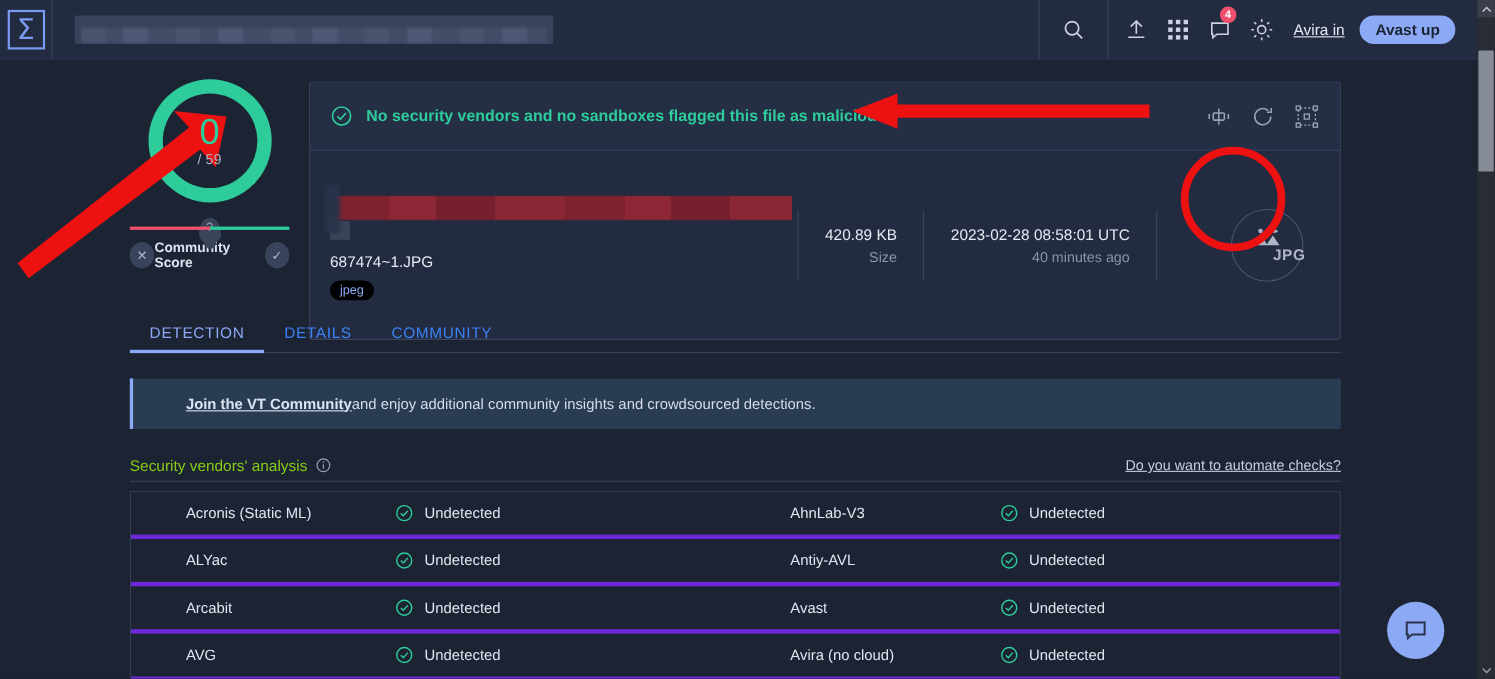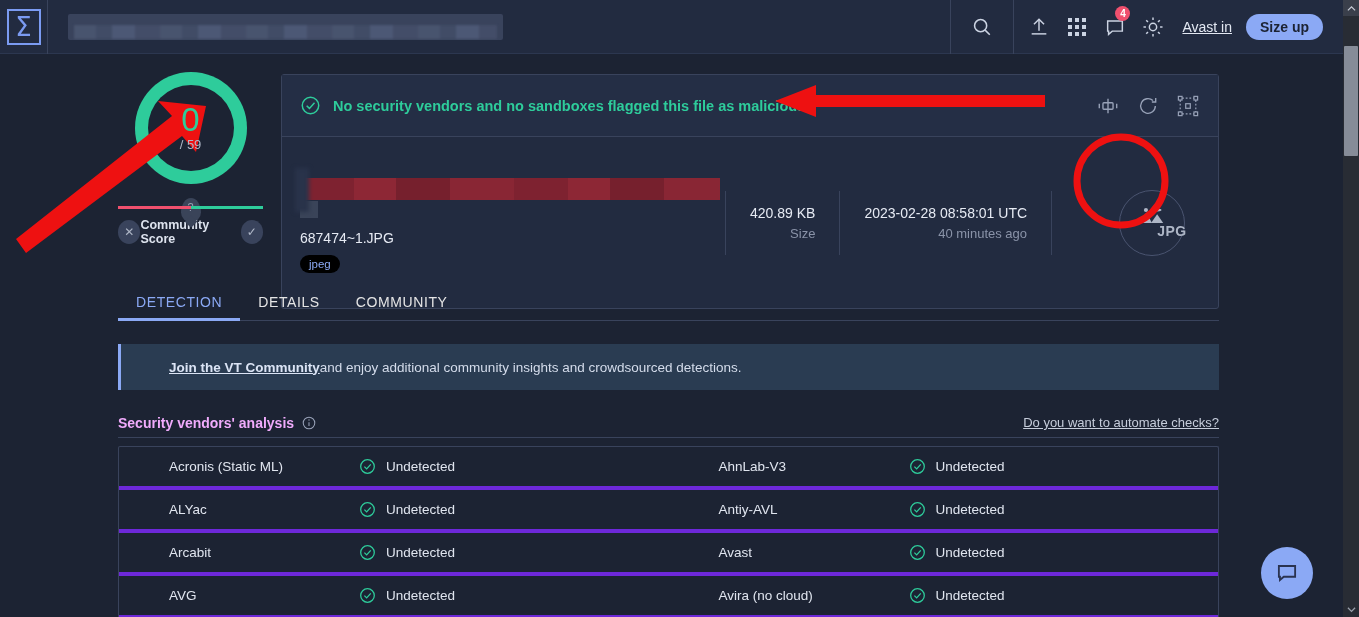--- a/index.html
+++ b/index.html
@@ -136,41 +136,41 @@
     display: flex; flex-direction: column; align-items: center; justify-content: center;
   }
   .ftype-label { color: #aeb6c6; font-size: 14px; font-weight: bold; letter-spacing: .5px; margin-top: -2px; margin-left: 40px; }
 
   
   .tabs {
     position: absolute; left: 118px; top: 281px; width: 1101px; height: 40px;
     display: flex; align-items: flex-end; border-bottom: 1px solid #39435c;
   }
   .tab {
-    padding: 0 18px 10px; font-size: 14px; color: #e5e5e5; letter-spacing: .6px; position: relative;
+    padding: 0 18px 10px; font-size: 14px; color: #3b82f6; letter-spacing: .6px; position: relative;
   }
   .tab.active { color: #8ba9f5; }
   .tab.active::after {
     content:""; position: absolute; left: 0; right: 0; bottom: -1px; height: 3px; background: #8ba9f5;
   }
 
   
   .cbanner {
     position: absolute; left: 118px; top: 344px; width: 1101px; height: 46px;
     background: #2a3c52; border-left: 3px solid #8ba9f5; display: flex; align-items: center;
     padding-left: 16px; color: #d4dceb; font-size: 13.5px;
   }
   .cbanner a { color: #dbe4f5; text-decoration: underline; font-weight: bold; margin-left: 32px; }
 
   
   .sec-head {
     position: absolute; left: 118px; top: 408px; width: 1101px; height: 30px;
     display: flex; align-items: center; border-bottom: 1px solid #39435c;
   }
-  .sec-title { color: #f0abfc; font-size: 14px; font-weight: bold; }
+  .sec-title { color: #84cc16; font-size: 14px; font-weight: normal; }
   .info-ico { margin-left: 8px; color: #98a2b8; display:inline-flex; }
   .automate { margin-left: auto; color: #c6cddb; font-size: 13px; }
 
   .vendors {
     position: absolute; left: 118px; top: 446px; width: 1101px;
     border: 1px solid #39435c; border-bottom: none; border-radius: 2px; overflow: hidden;
   }
   .vrow { display: flex; height: 43px; border-bottom: 4px solid #6d28d9; }
   .vcell { width: 50%; display: flex; align-items: center; }
   .vname { width: 240px; padding-left: 50px; color: #e0e5ef; font-size: 13.5px; }
@@ -258,22 +258,22 @@
             <line x1="12" y1="19.7" x2="12" y2="22.4"></line>
           <line x1="1.6" y1="12" x2="4.3" y2="12"></line>
             <line x1="19.7" y1="12" x2="22.4" y2="12"></line>
           <line x1="4.6" y1="4.6" x2="6.5" y2="6.5"></line>
             <line x1="17.5" y1="17.5" x2="19.4" y2="19.4"></line>
           <line x1="4.6" y1="19.4" x2="6.5" y2="17.5"></line>
             <line x1="17.5" y1="6.5" x2="19.4" y2="4.6"></line>
         </svg>
       </div>
 
-      <a class="sign-in" href="#">Avast in</a>
-      <button class="sign-up">Size up</button>
+      <a class="sign-in" href="#">Avira in</a>
+      <button class="sign-up">Avast up</button>
     </div>
   </div>
 
   <div class="summary">
 
     <div class="gauge-col">
       <div class="gauge">
         <div class="gauge-inner">
           <div class="gauge-num">0</div>
           <div class="gauge-den">/ 59</div>

